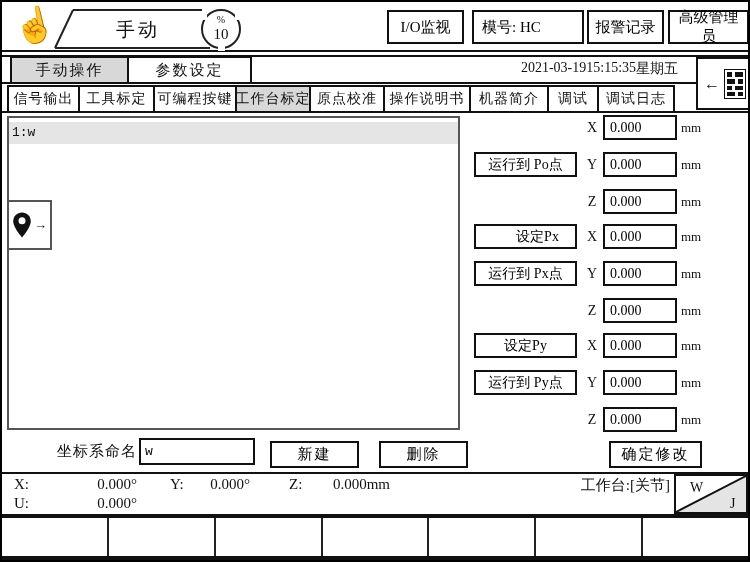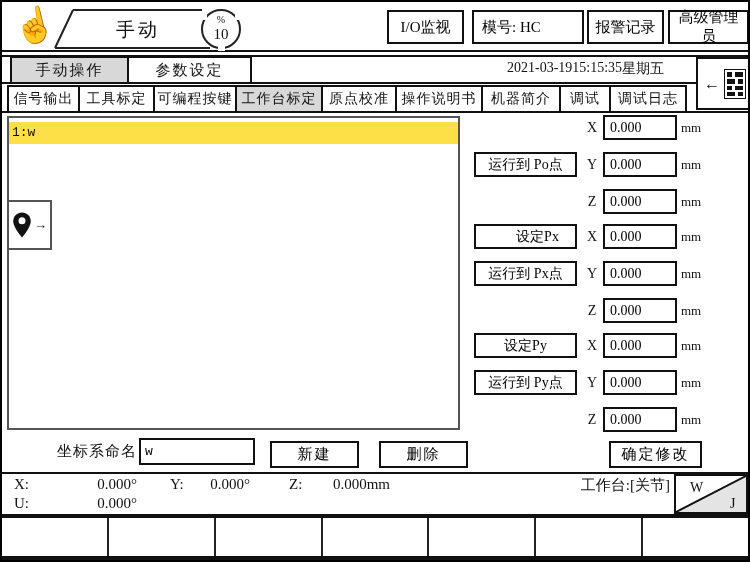--- a/index.html
+++ b/index.html
@@ -15,28 +15,28 @@
   .hand{position:absolute;left:12px;top:2px;font-size:34px;line-height:44px;transform:rotate(-12deg);}
   
   .tabrow{position:absolute;display:flex;}
   .tab{border:2px solid #111;margin-left:-2px;background:#fff;font-size:15px;
        display:flex;align-items:center;justify-content:center;letter-spacing:2px;
        box-sizing:border-box;cursor:pointer;white-space:nowrap;}
   .tab:first-child{margin-left:0;}
   .tab.sel{background:#d8d8d8;}
   .subtab{letter-spacing:1px;font-size:14px;}
   .datetime{position:absolute;top:58px;left:505px;width:185px;display:flex;
-            justify-content:flex-start;font-size:14px;}
+            justify-content:center;font-size:14px;}
   .qrbox{position:absolute;left:694px;top:55px;width:54px;height:49px;border:2px solid #111;
          background:#fff;display:flex;align-items:center;justify-content:center;gap:4px;}
   .qrbox .arrow{font-size:16px;font-weight:bold;}
   
   .panel{position:absolute;left:5px;top:114px;width:453px;height:314px;
          border:2px solid #555;background:#fff;padding-top:4px;box-sizing:border-box;}
-  .listrow{height:22px;background:#fde047;font-size:13px;line-height:22px;
+  .listrow{height:22px;background:#e5e5e5;font-size:13px;line-height:22px;
            padding-left:3px;font-family:"Liberation Mono","DejaVu Sans Mono",monospace;cursor:pointer;}
   .pinbtn{position:absolute;left:5px;top:198px;width:41px;height:46px;border:2px solid #555;
           background:#fff;display:flex;align-items:center;justify-content:center;gap:2px;cursor:pointer;}
   .pinbtn .arrow{font-size:13px;font-weight:bold;}
   
   .pbtn{position:absolute;left:472px;width:103px;height:25px;border:2px solid #111;background:#fff;
         font-size:14px;font-family:inherit;display:flex;align-items:center;justify-content:center;
         cursor:pointer;box-sizing:border-box;white-space:nowrap;}
   .axisrow{position:absolute;left:583px;height:25px;display:flex;align-items:center;}
   .axislbl{width:14px;font-size:14px;text-align:center;}
@@ -101,21 +101,21 @@
     <span>2021-03-19</span>
     <span>15:15:35</span>
     <span>星期五</span>
   </div>
 
   <div class="hline" style="top:109px;"></div>
   <div class="tabrow" style="left:5px;top:83px;height:28px;">
     <div class="tab subtab" style="width:73px;">信号输出</div>
     <div class="tab subtab" style="width:77px;">工具标定</div>
     <div class="tab subtab" style="width:84px;">可编程按键</div>
-    <div class="tab subtab sel" style="width:88px;">工作台标定</div>
+    <div class="tab subtab sel" style="width:76px;">工作台标定</div>
     <div class="tab subtab" style="width:76px;">原点校准</div>
     <div class="tab subtab" style="width:88px;">操作说明书</div>
     <div class="tab subtab" style="width:80px;">机器简介</div>
     <div class="tab subtab" style="width:52px;">调试</div>
     <div class="tab subtab" style="width:78px;">调试日志</div>
   </div>
 
   <div class="qrbox">
     <span class="arrow">←</span>
     <svg width="22" height="30" viewBox="0 0 22 30">

